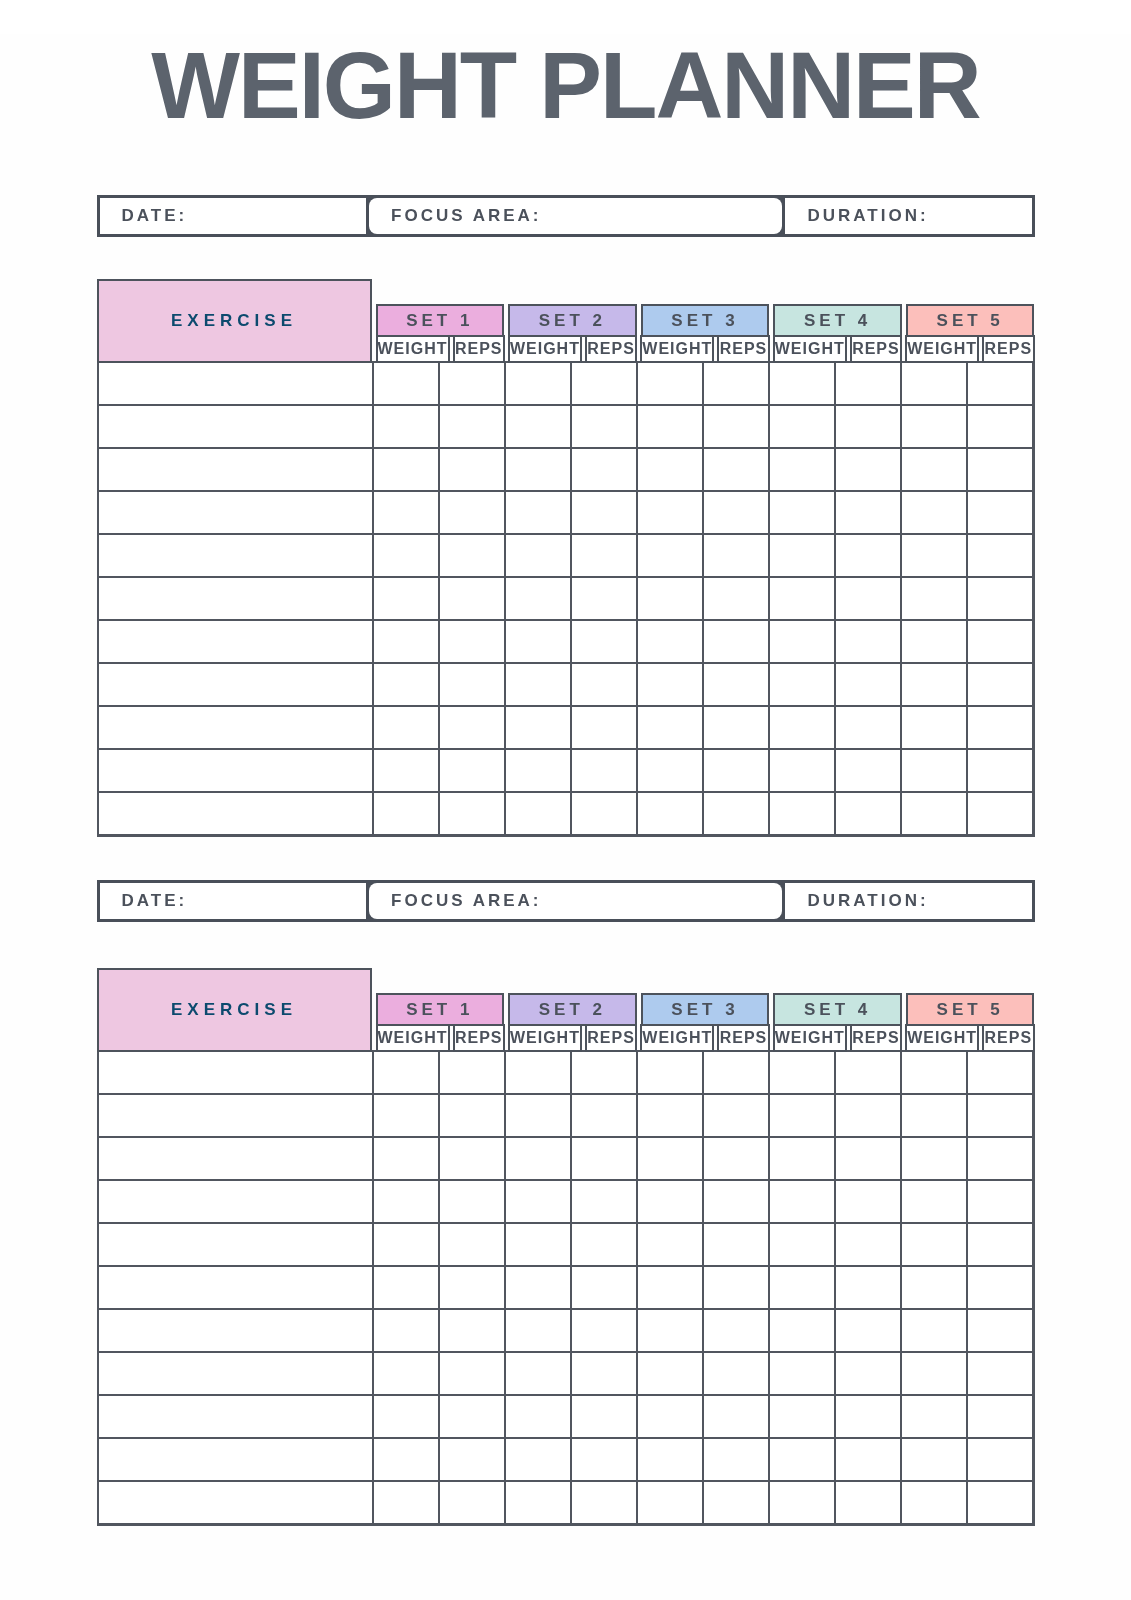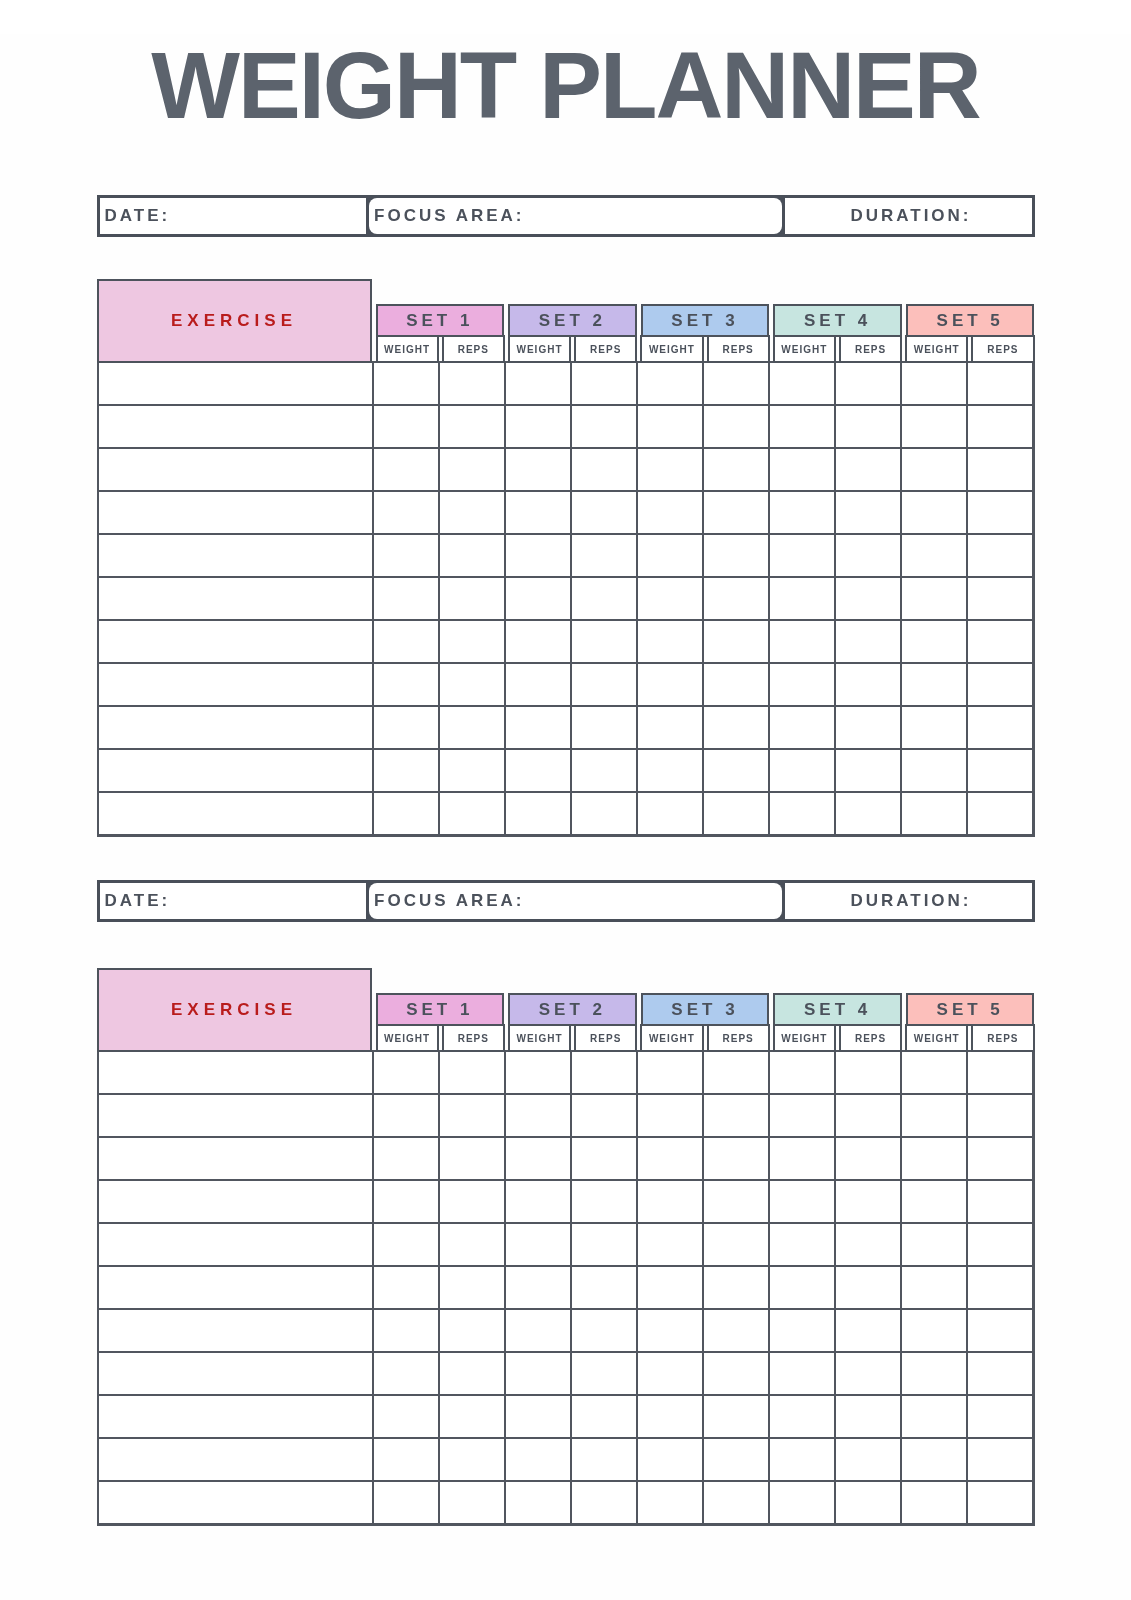--- a/index.html
+++ b/index.html
@@ -28,25 +28,25 @@
     padding:3px;
     background:#494f59;
     height:42px;
   }
   .meta-bar-1 { margin-top:58px; }
   .meta-bar-2 { margin-top:43px; }
   .meta-cell {
     background:#ffffff;
     display:flex;
     align-items:center;
-    padding-left:5px;
+    padding-left:22px;
   }
   .meta-cell-date     { flex:0 0 28.6%; }
   .meta-cell-focus    { flex:1 1 auto;border-radius:8px;  }
-  .meta-cell-duration { flex:0 0 26.4%;justify-content:center; }
+  .meta-cell-duration { flex:0 0 26.4%; }
   .meta-label {
     font-size:17px;
     font-weight:bold;
     letter-spacing:3px;
     color:#4b515b;
     white-space:nowrap;
   }
 
   
   .workout-table-1 { margin-top:42px; }
@@ -60,21 +60,21 @@
     border:2px solid #4d535c;
     margin-right:4px;
     display:flex;
     align-items:center;
     justify-content:center;
   }
   .exercise-head span {
     font-size:17px;
     font-weight:bold;
     letter-spacing:5px;
-    color:#b91c1c;
+    color:#0c4a6e;
   }
 
   .sets-area { flex:1 1 auto; display:flex; flex-direction:column;margin-top:25px; }
 
   .set-row { display:flex; gap:4px; height:46px; }
   .set-cell {
     flex:1;
     border:2px solid #4d535c;
     display:flex;
     align-items:center;
@@ -90,21 +90,21 @@
   .sub-row { display:flex; gap:3px; height:40px; margin-top:-2px; }
   .sub-cell {
     flex:1;
     border:2px solid #4d535c;
     background:#ffffff;
     display:flex;
     align-items:center;
     justify-content:center;
   }
   .sub-cell span {
-    font-size:10px;
+    font-size:16px;
     font-weight:bold;
     letter-spacing:1px;
     color:#4b515b;
     white-space:nowrap;
   }
 
   
   .data-grid {
     margin-top:-2px;
     display:grid;

